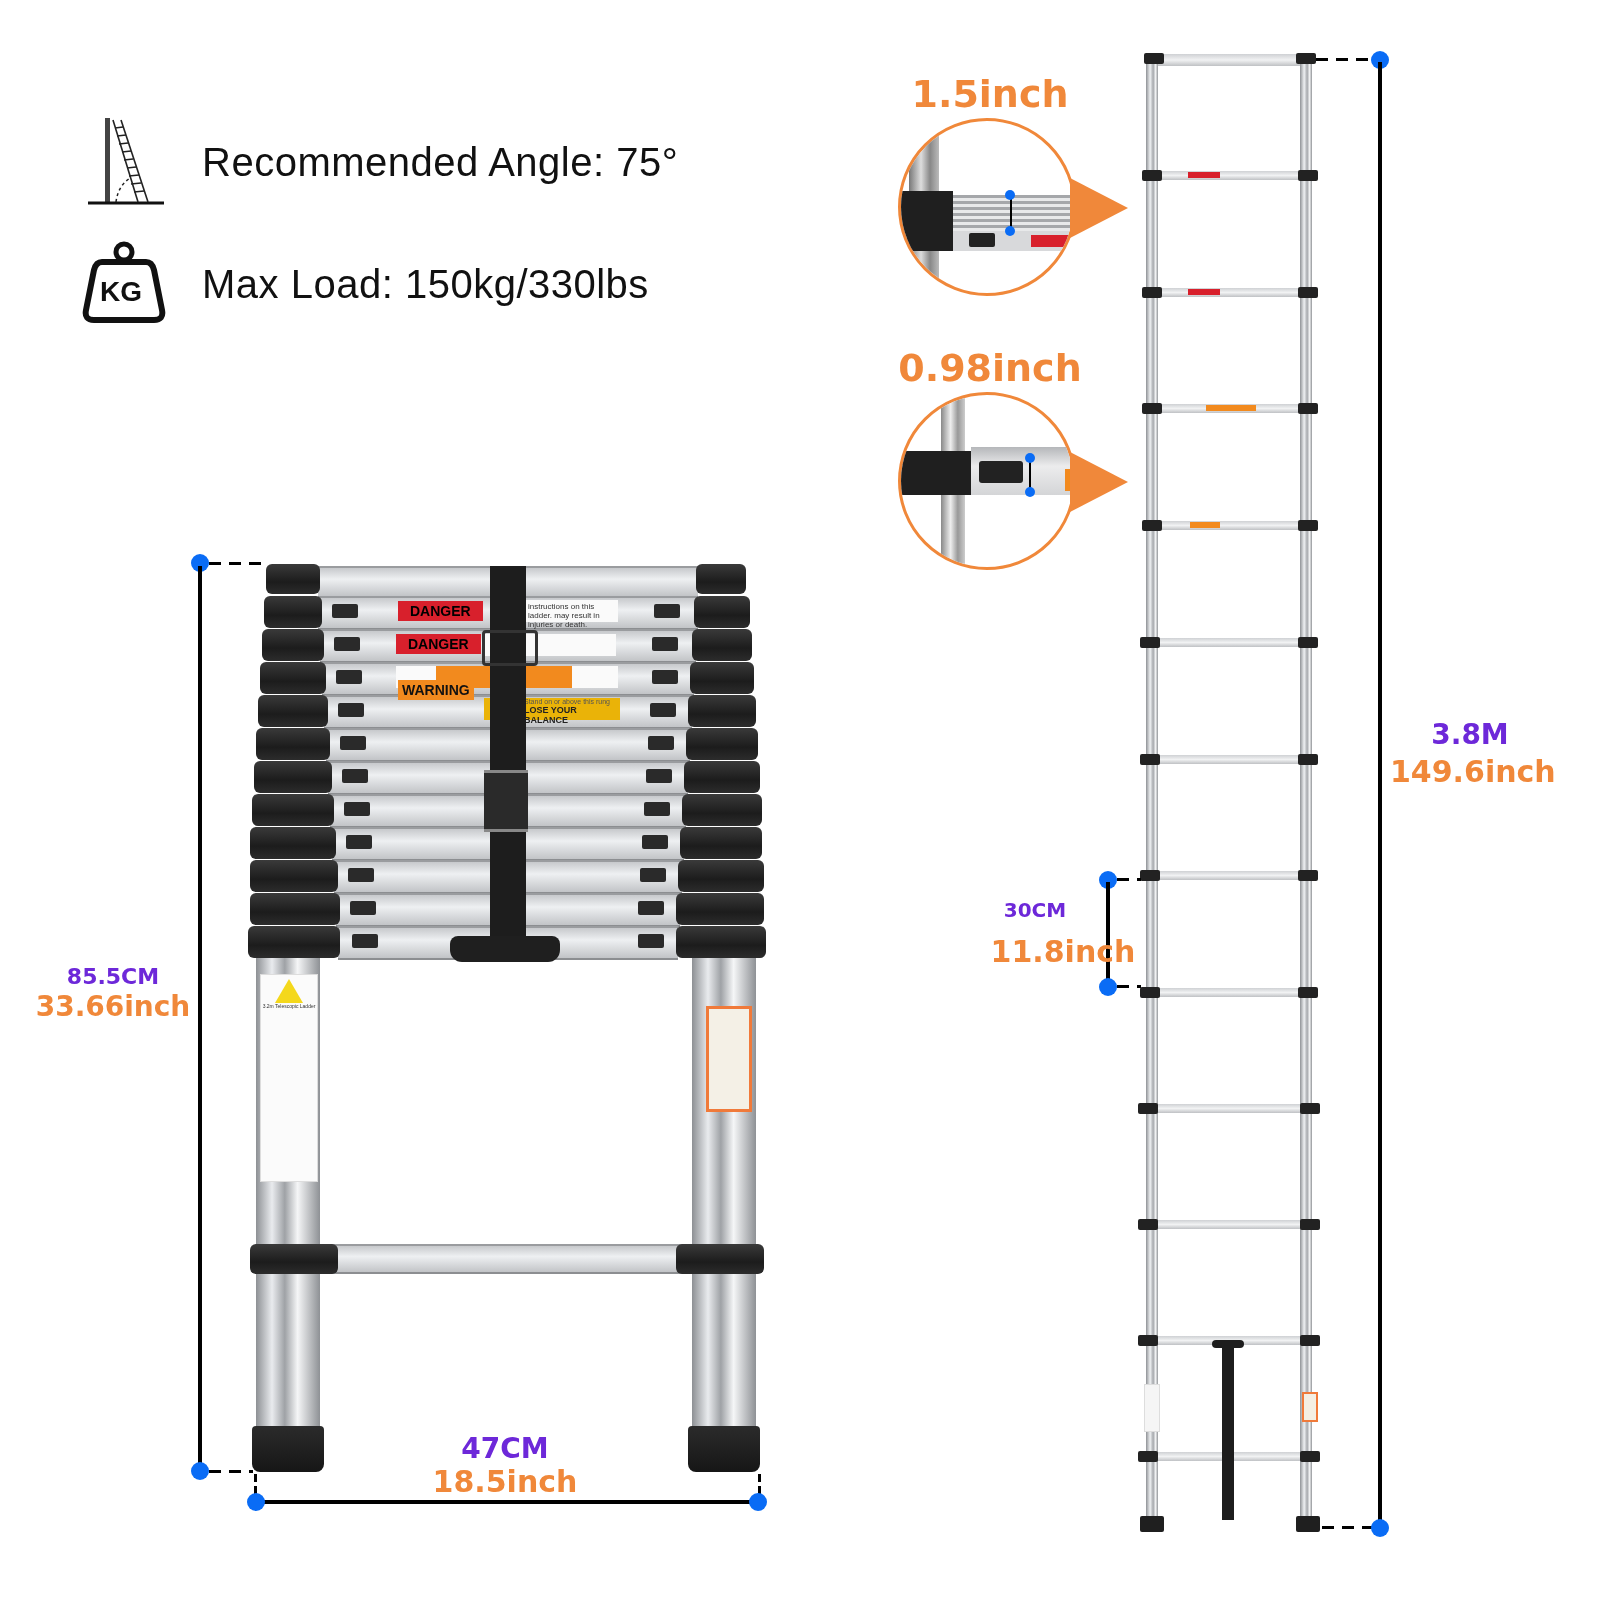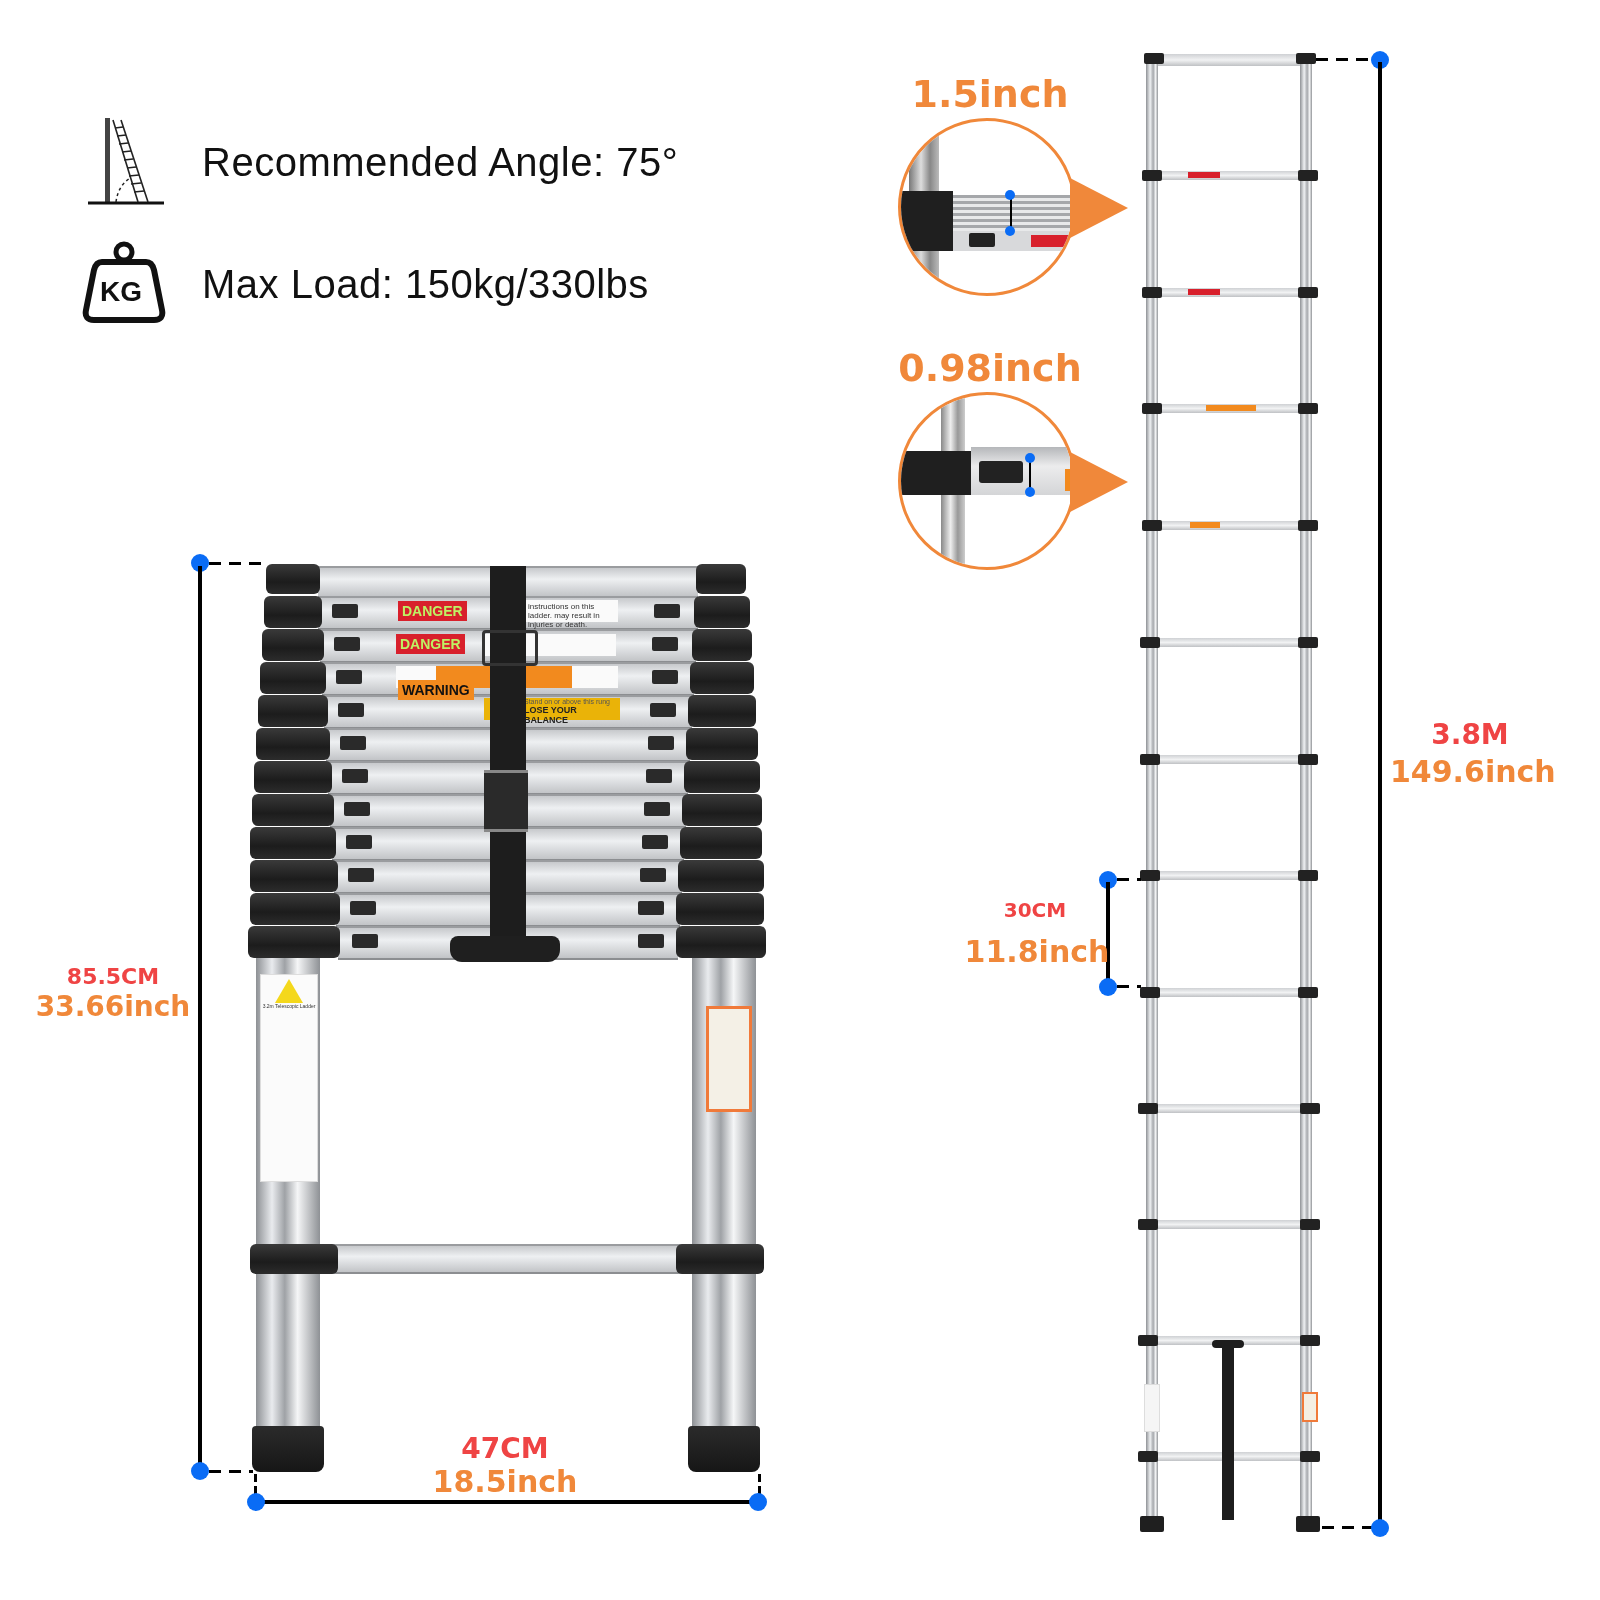--- a/index.html
+++ b/index.html
@@ -1,32 +1,32 @@
 <!DOCTYPE html>
 <html><head>
 <meta charset="utf-8">
 <style>
   html, body { margin:0; padding:0; background:#ffffff; }
   body { width:1600px; height:1600px; position:relative; overflow:hidden; font-family:"Liberation Sans", sans-serif; }
   .abs { position:absolute; }
   .spec-text { font-size:40px; color:#111; font-family:"Liberation Sans", sans-serif; letter-spacing:0.5px; }
-  .dim-black { font-weight:bold; color:#ef4444; font-family:"DejaVu Sans", sans-serif; text-align:center; }
+  .dim-black { font-weight:bold; color:#6d28d9; font-family:"DejaVu Sans", sans-serif; text-align:center; }
   .dim-orange { font-weight:bold; color:#f0883a; font-family:"DejaVu Sans", sans-serif; text-align:center; }
   .dot { position:absolute; width:18px; height:18px; border-radius:50%; background:#0a6cf5; }
   .vline { position:absolute; width:4px; background:#000; }
   .hline { position:absolute; height:4px; background:#000; }
   .dashh { position:absolute; height:3px; background:repeating-linear-gradient(90deg,#000 0 12px,transparent 12px 20px); }
 
   
   .rung-c { position:absolute; height:30px; background:linear-gradient(#c7c9cc,#eef0f2 40%,#c2c4c7); border-top:2px solid #9a9c9f; border-bottom:2px solid #8c8e91; }
   .cap { position:absolute; height:32px; background:linear-gradient(#3a3a3a,#1c1c1c 60%,#2c2c2c); border-radius:6px; }
   .slot { position:absolute; width:26px; height:14px; background:#2a2a2a; border-radius:2px; }
   .pole { position:absolute; background:linear-gradient(90deg,#8d9094,#e9ebee 25%,#9fa2a6 45%,#f5f6f7 65%,#8e9195); }
   .foot { position:absolute; background:linear-gradient(#2b2b2b,#161616); border-radius:4px 4px 8px 8px; }
-  .label-danger { position:absolute; background:#d8202c; color:#bef264; font-weight:bold; font-size:14px; padding:2px 4px; font-family:"Liberation Sans", sans-serif; }
+  .label-danger { position:absolute; background:#d8202c; color:#000000; font-weight:bold; font-size:14px; padding:2px 12px; font-family:"Liberation Sans", sans-serif; }
   .label-warning { position:absolute; background:#f28a1e; color:#111; font-weight:bold; font-size:14px; padding:2px 4px; font-family:"Liberation Sans", sans-serif; }
   .label-white { position:absolute; background:#fafafa; color:#333; font-size:8px; padding:2px 4px; font-family:"Liberation Sans", sans-serif; }
   .strap { position:absolute; background:#1d1d1d; }
 
   
   .epole { position:absolute; width:12px; background:linear-gradient(90deg,#8f9296,#eef0f2 35%,#a5a8ac 60%,#f3f4f5 80%,#909397); }
   .erung { position:absolute; height:9px; background:linear-gradient(#cfd1d4,#f1f2f3 50%,#bfc1c4); }
   .ecap { position:absolute; width:20px; height:11px; background:#222; border-radius:2px; }
 
   .circle { position:absolute; border:3px solid #f0883a; border-radius:50%; overflow:hidden; background:#fff; }
@@ -278,14 +278,14 @@
   <div class="dot" style="left:1371px;top:1519px;"></div>
   <div class="abs dim-black" style="left:1410px;top:718px;width:120px;font-size:28px;">3.8M</div>
   <div class="abs dim-orange" style="left:1390px;top:754px;width:160px;font-size:30px;">149.6inch</div>
 
   <div class="dot" style="left:1099px;top:871px;"></div>
   <div class="dashh" style="left:1117px;top:878px;width:24px;"></div>
   <div class="vline" style="left:1106px;top:882px;height:100px;"></div>
   <div class="dot" style="left:1099px;top:978px;"></div>
   <div class="dashh" style="left:1117px;top:985px;width:24px;"></div>
   <div class="abs dim-black" style="left:975px;top:898px;width:120px;font-size:20px;">30CM</div>
-  <div class="abs dim-orange" style="left:964px;top:934px;width:146px;font-size:30px;">11.8inch</div>
+  <div class="abs dim-orange" style="left:990px;top:934px;width:146px;font-size:30px;">11.8inch</div>
 </div>
 
 </body></html>

